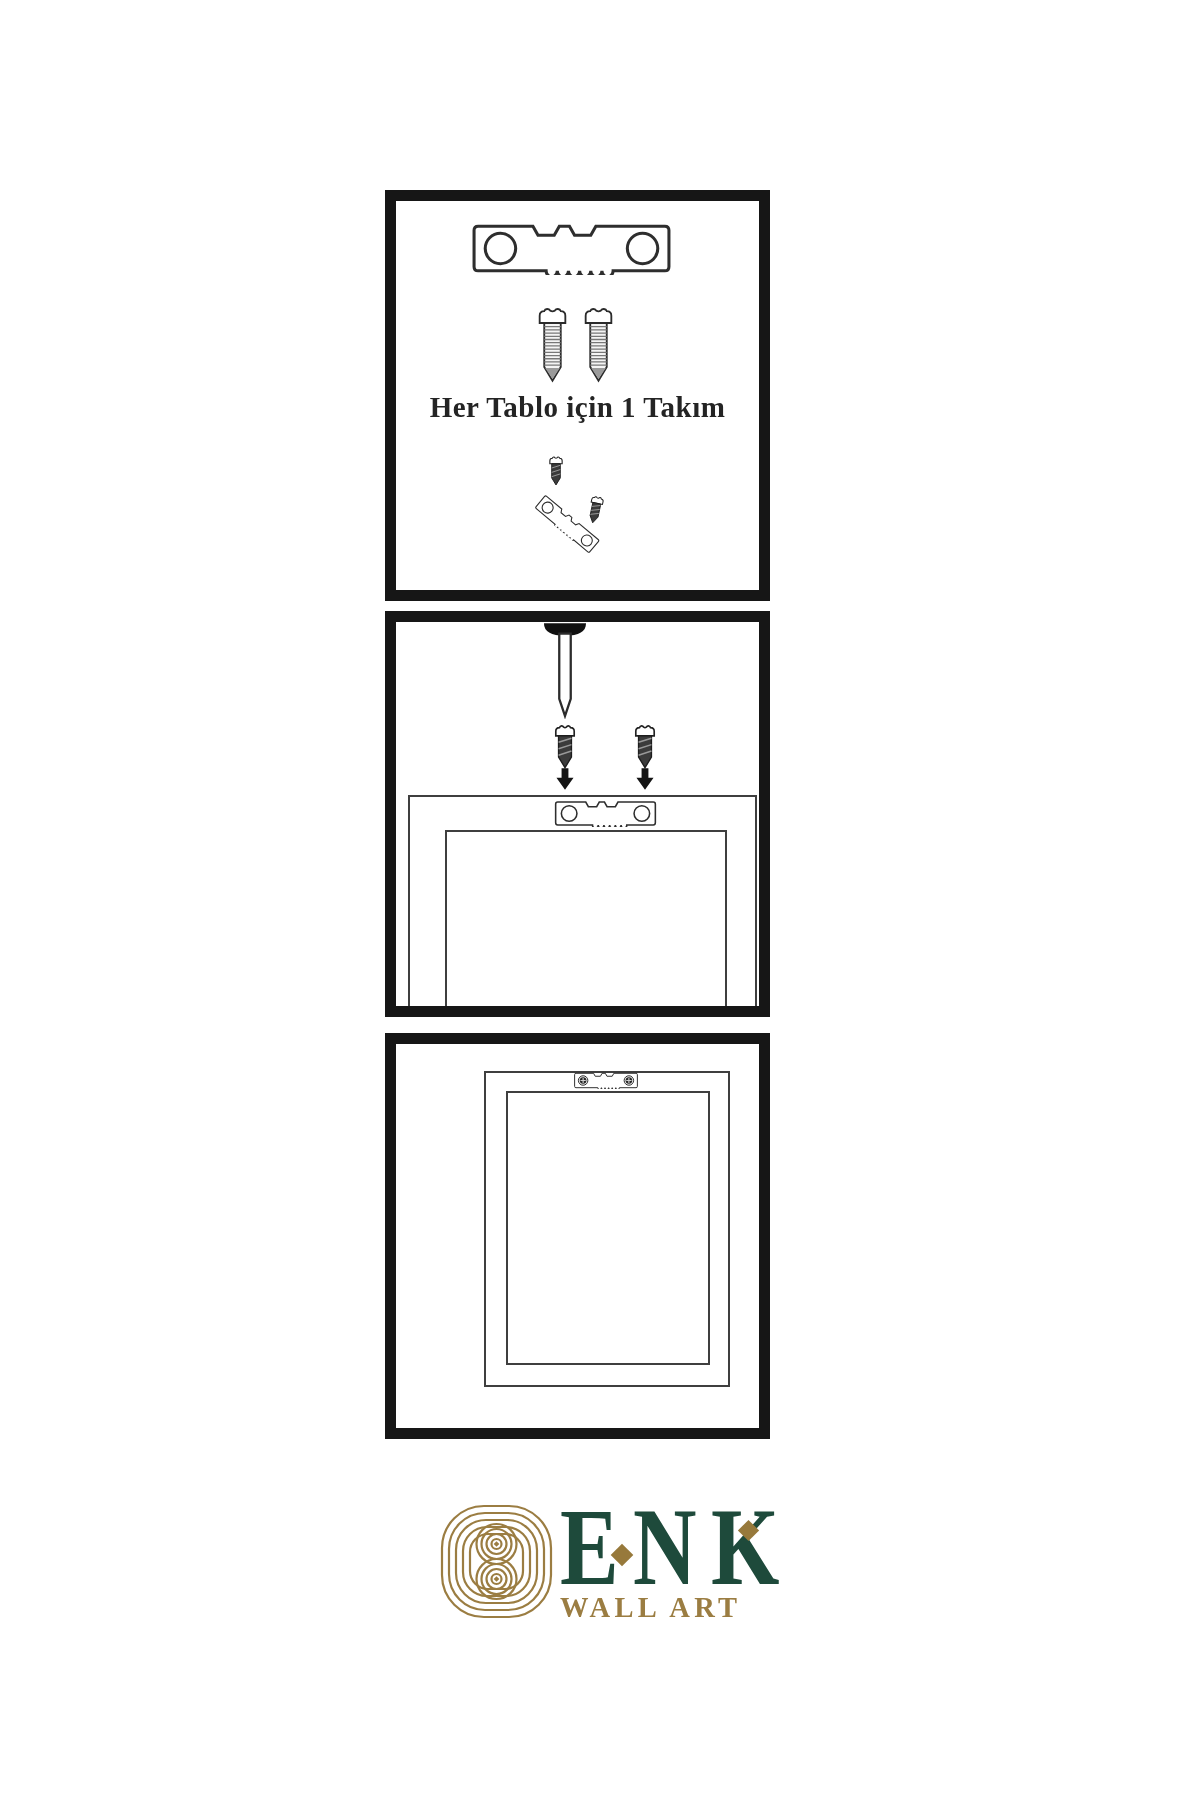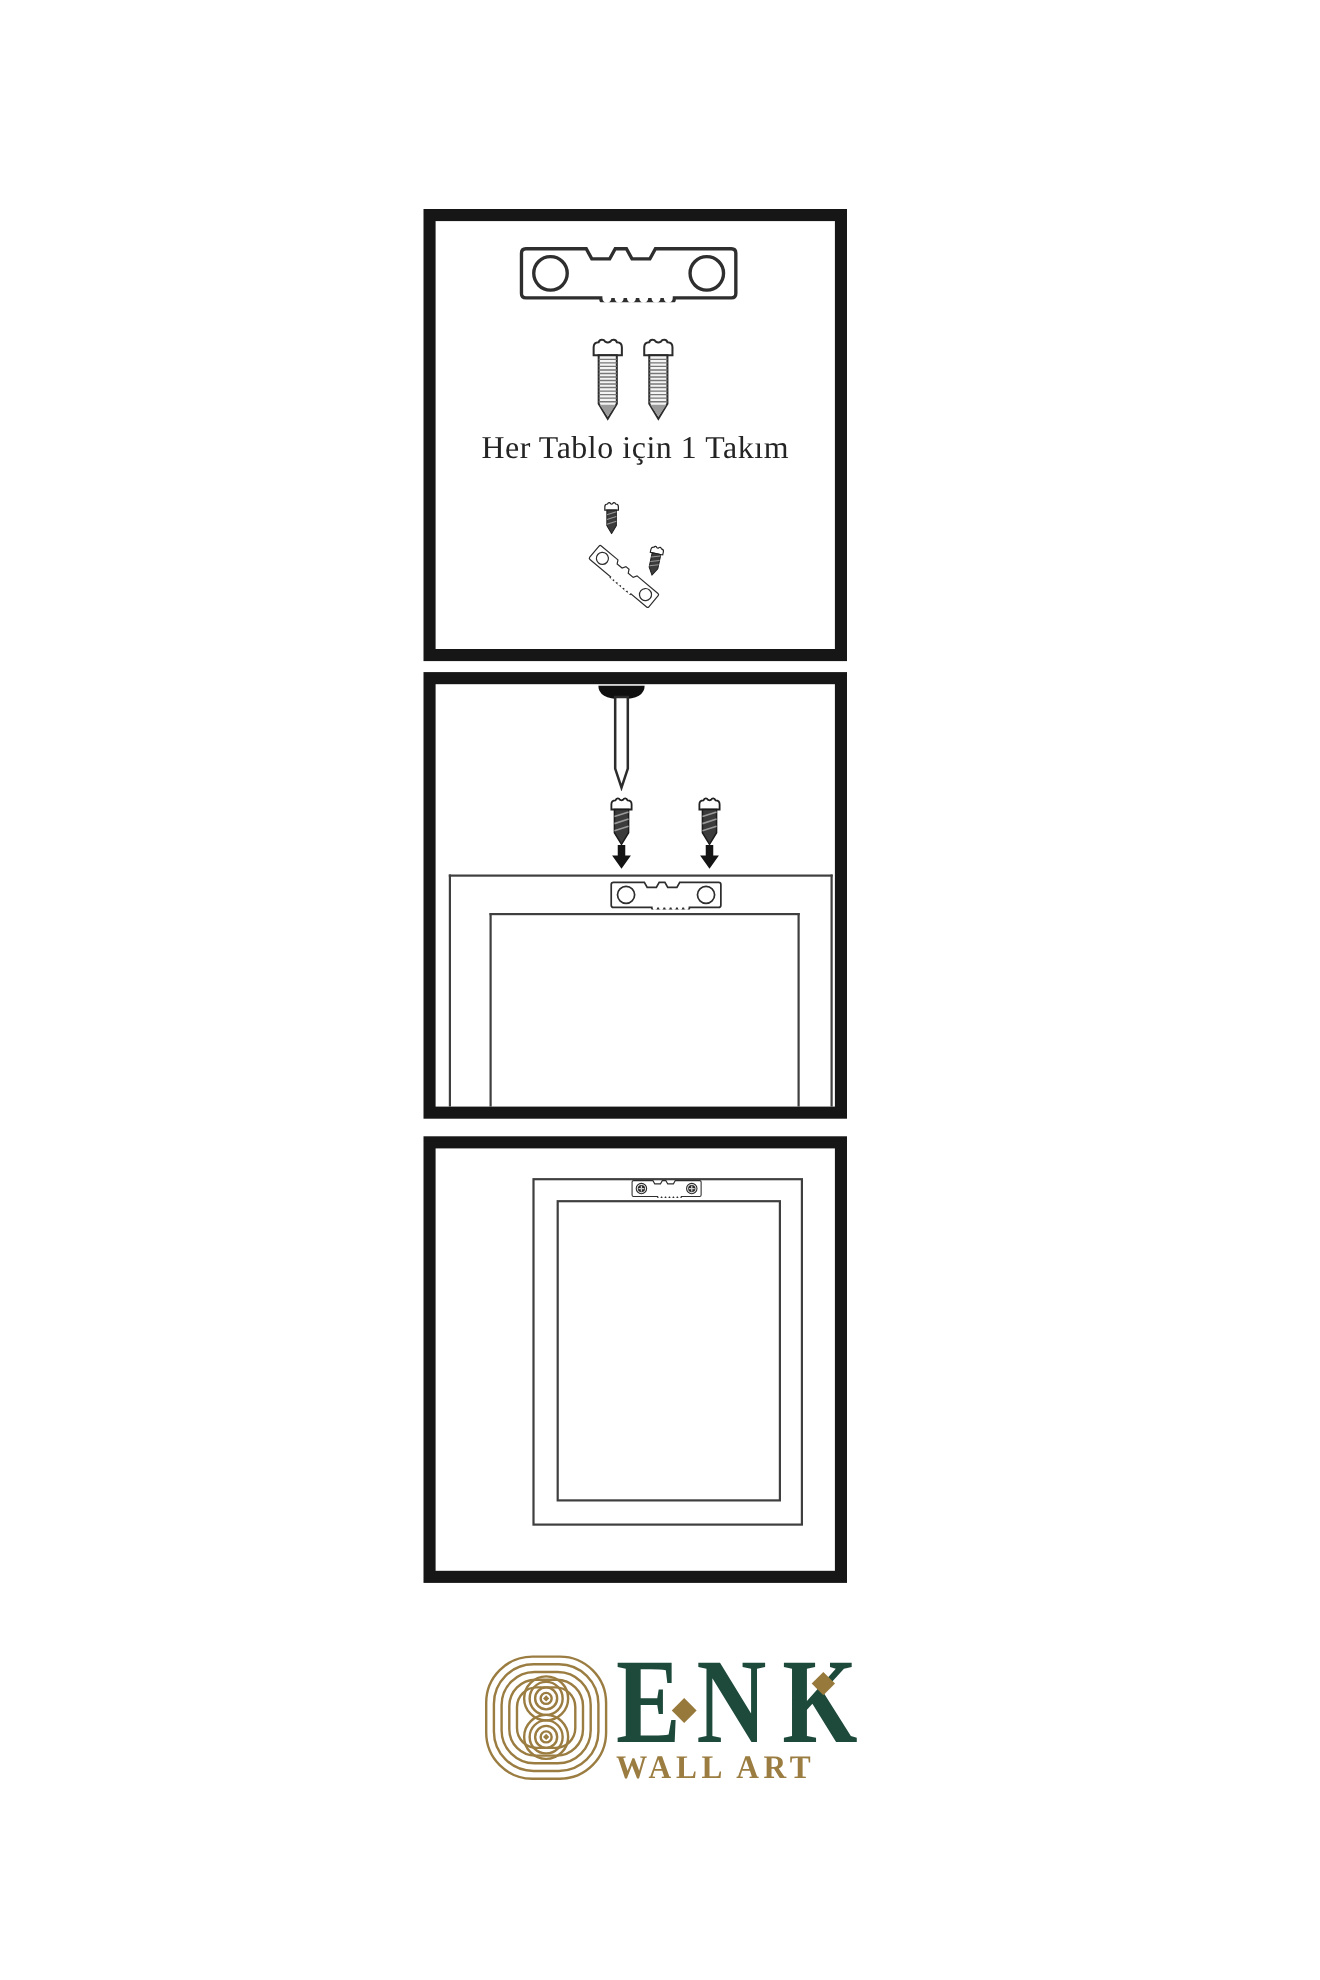--- a/index.html
+++ b/index.html
@@ -3,21 +3,21 @@
 <meta charset="utf-8">
 <style>
   html,body{margin:0;padding:0;background:#ffffff;}
   .canvas{position:relative;width:1200px;height:1800px;background:#ffffff;overflow:hidden;
           font-family:"Liberation Serif",serif;}
   .panel{position:absolute;border:11px solid #161616;background:#ffffff;}
   .abs{position:absolute;}
   .frame{position:absolute;border:2px solid #3f3f3f;background:transparent;}
   .open-bottom{border-bottom:none;}
   .caption{position:absolute;left:0;right:0;text-align:center;color:#242424;
-           font-family:"Liberation Serif",serif;font-size:29px;letter-spacing:0.5px;}
+           font-family:"Liberation Serif",serif;font-size:29px;letter-spacing:0.5px;font-weight:bold;}
   .brand{position:absolute;color:#1e4a3b;font-family:"Liberation Serif",serif;
          font-weight:bold;font-size:110px;line-height:1;letter-spacing:18px;
          transform:scaleX(0.8);transform-origin:left top;white-space:nowrap;}
   .tagline{position:absolute;color:#9b7d42;font-family:"Liberation Serif",serif;
            font-weight:bold;font-size:30px;line-height:1;letter-spacing:4.5px;
            transform:scaleX(0.95);transform-origin:left top;white-space:nowrap;}
   .diamond{position:absolute;background:#97793b;transform:rotate(45deg);}
 </style>
 </head>
 <body>

